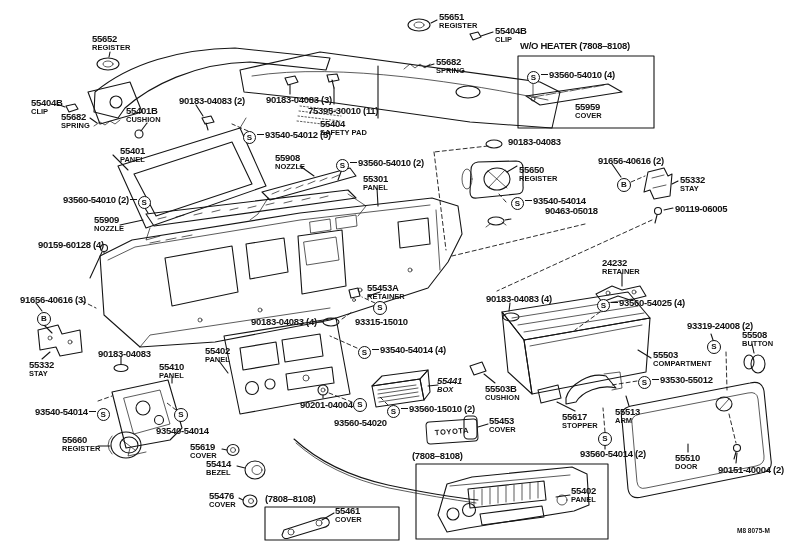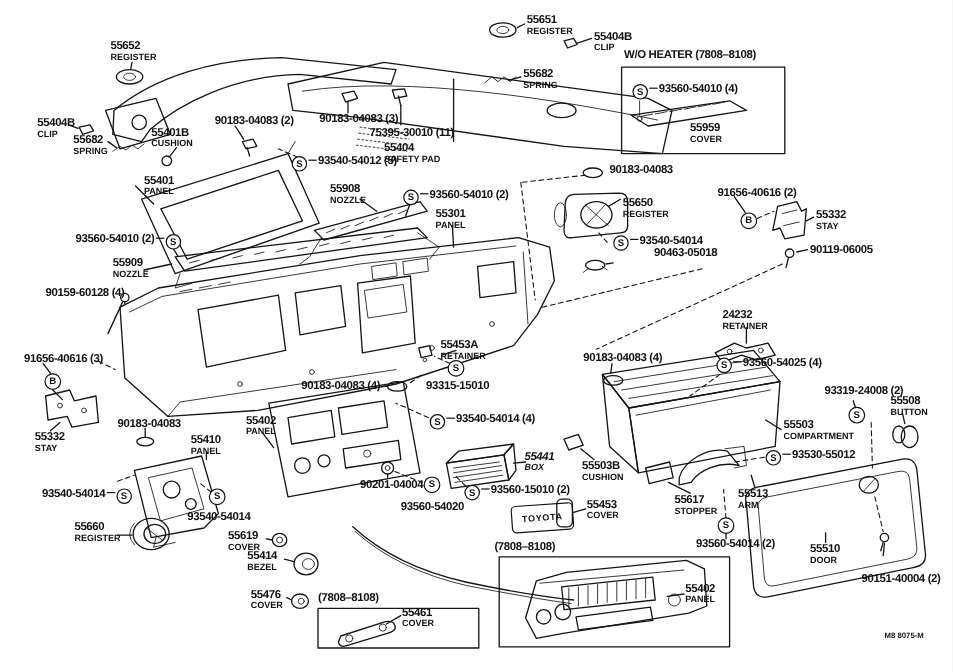--- a/index.html
+++ b/index.html
@@ -412,21 +412,21 @@
       <div class="lbl" style="left: 687px; top: 321px;"><span class="num">93319-24008 (2)</span></div>
       <div class="lbl" style="left: 742px; top: 330px;"><span class="num">55508</span><span class="nm">BUTTON</span></div>
       <div class="lbl" style="left: 653px; top: 350px;"><span class="num">55503</span><span class="nm">COMPARTMENT</span></div>
       <div class="lbl" style="left: 638px; top: 375px;"><span class="circ">S</span><span class="tie"></span><span class="num">93530-55012</span></div>
       <div class="lbl" style="left: 485px; top: 384px;"><span class="num">55503B</span><span class="nm">CUSHION</span></div>
       <div class="lbl" style="left: 489px; top: 416px;"><span class="num">55453</span><span class="nm">COVER</span></div>
       <div class="lbl" style="left: 562px; top: 412px;"><span class="num">55617</span><span class="nm">STOPPER</span></div>
       <div class="lbl" style="left: 615px; top: 407px;"><span class="num">55513</span><span class="nm">ARM</span></div>
       <div class="lbl" style="left: 580px; top: 449px;"><span class="num">93560-54014 (2)</span></div>
       <div class="lbl" style="left: 675px; top: 453px;"><span class="num">55510</span><span class="nm">DOOR</span></div>
-      <div class="lbl" style="left: 718px; top: 478px;"><span class="num">90151-40004 (2)</span></div>
+      <div class="lbl" style="left: 718px; top: 465px;"><span class="num">90151-40004 (2)</span></div>
       <div class="lbl only-circ" style="left: 617px; top: 177px;"><span class="circ">B</span></div>
       <div class="lbl only-circ" style="left: 37px; top: 311px;"><span class="circ">B</span></div>
       <div class="lbl only-circ" style="left: 373px; top: 300px;"><span class="circ">S</span></div>
       <div class="lbl only-circ" style="left: 353px; top: 397px;"><span class="circ">S</span></div>
       <div class="lbl only-circ" style="left: 174px; top: 407px;"><span class="circ">S</span></div>
       <div class="lbl only-circ" style="left: 707px; top: 339px;"><span class="circ">S</span></div>
       <div class="lbl only-circ" style="left: 598px; top: 431px;"><span class="circ">S</span></div>
     </div>
 
   <div id="emblem">

